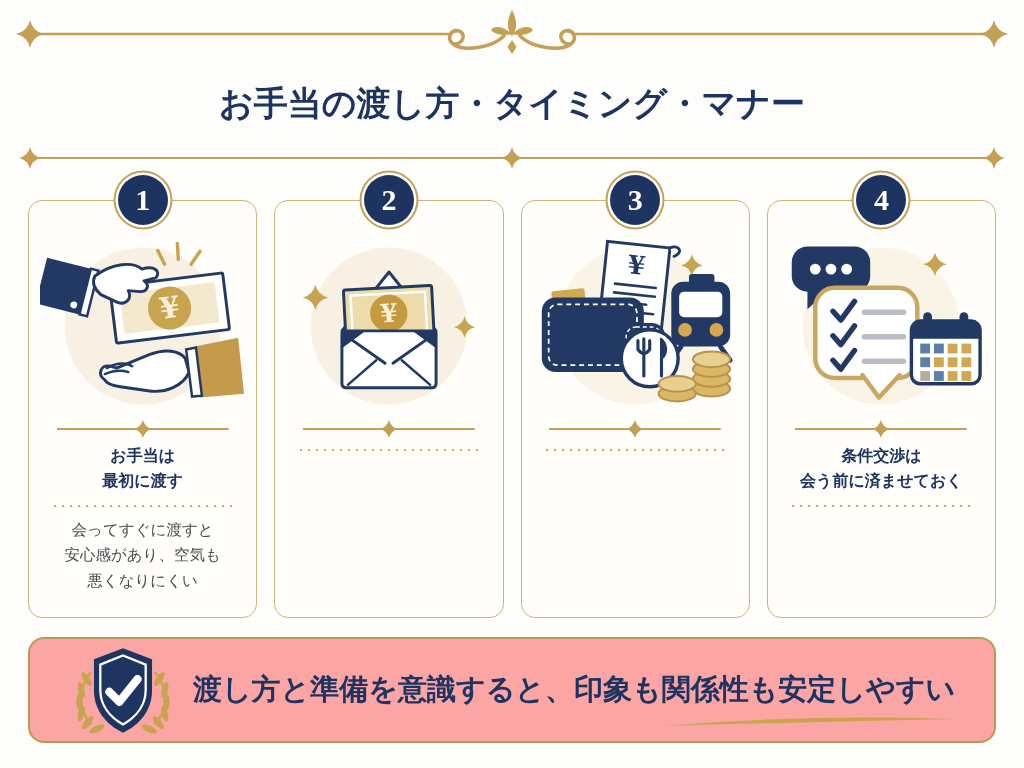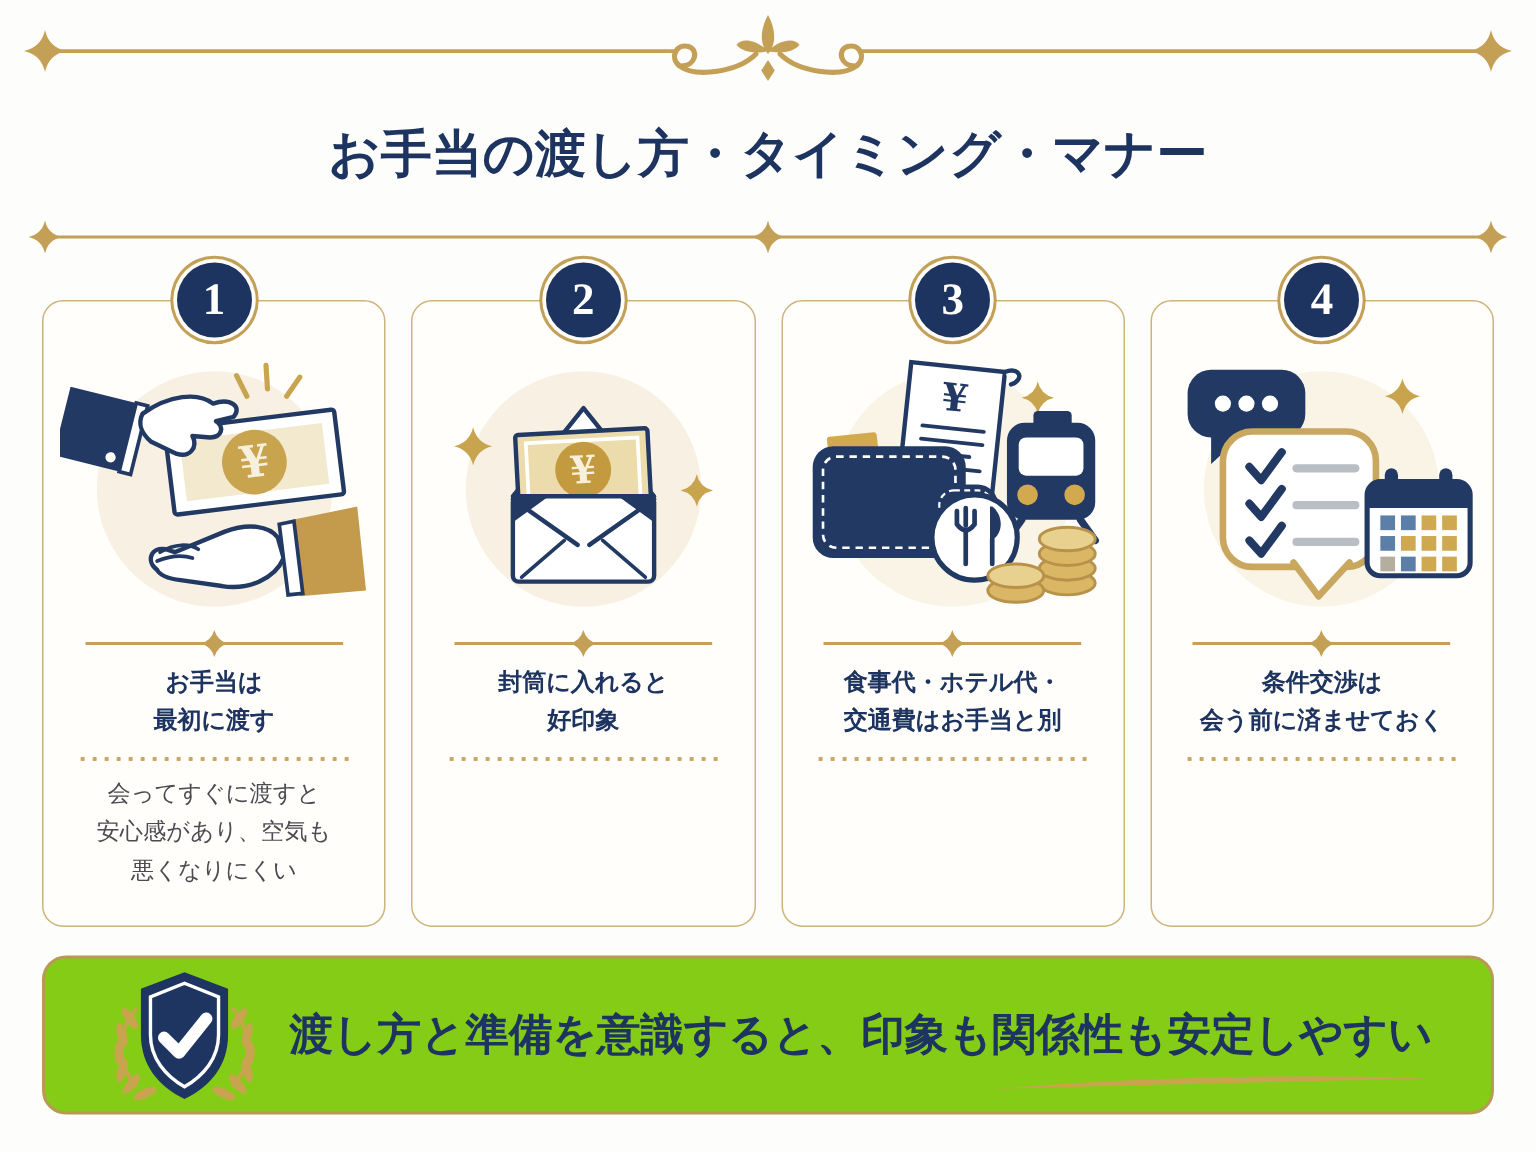--- a/index.html
+++ b/index.html
@@ -60,21 +60,21 @@
   }
   .card-body{
     margin:9px 12px 0;
     font-size:15.5px;line-height:1.65;
     color:#4b4b52;text-align:center;white-space:pre-line;
   }
 
   
   .banner{
     position:absolute;top:637px;left:28px;right:28px;height:106px;
-    background:#84cc16;
+    background:#fca5a5;
     border:2px solid #b89a55;border-radius:16px;
     display:flex;align-items:center;
     box-sizing:border-box;
   }
   .banner-icon{margin-left:34px;width:118px;height:92px;flex:none;}
   .banner-text{
     flex:1;text-align:center;
     font-family:"Liberation Serif","DejaVu Serif",serif;
     font-weight:bold;font-size:29px;color:#1d3360;
     padding-right:28px;position:relative;z-index:1;white-space:nowrap;
@@ -166,22 +166,20 @@
         <rect x="57" y="102" width="96" height="58" rx="4" fill="#ffffff" stroke="#223a63" stroke-width="3"></rect>
         <polygon points="58,103 80,103 58,119" fill="#223a63"></polygon>
         <polygon points="152,103 130,103 152,119" fill="#223a63"></polygon>
         <path d="M57,104 L101,135 M153,104 L109,135" stroke="#223a63" stroke-width="3" fill="none" stroke-linecap="round"></path>
         <path d="M63,157 L92,132 M147,157 L118,132" stroke="#223a63" stroke-width="2.5" fill="none" stroke-linecap="round"></path>
       </svg>
       <svg class="card-divider" viewBox="0 0 180 18">
         <line x1="4" y1="9" x2="176" y2="9" stroke="#c3a055" stroke-width="2"></line>
         <path d="M90,0 Q92,7 99,9 Q92,11 90,18 Q88,11 81,9 Q88,7 90,0 Z" fill="#c3a055"></path>
       </svg>
-      <h2 class="card-heading">封筒に入れると
-好印象</h2>
       <div class="dotted"></div>
     </section>
 
     <section class="card">
       <div class="badge">3</div>
       <svg class="illus" viewBox="0 0 210 190">
         <circle cx="105" cy="97" r="80" fill="#faf4e7"></circle>
         <g transform="rotate(6 105 60)">
           <rect x="72" y="14" width="64" height="92" fill="#ffffff" stroke="#223a63" stroke-width="3"></rect>
           <path d="M136,14 C146,9 150,18 141,22" fill="#ffffff" stroke="#223a63" stroke-width="3" stroke-linecap="round"></path>
@@ -227,22 +225,20 @@
           <ellipse cx="183" cy="141" rx="19" ry="8" fill="#d9b765" stroke="#b8924a" stroke-width="2"></ellipse>
           <ellipse cx="183" cy="131" rx="19" ry="8" fill="#e8d18f" stroke="#b8924a" stroke-width="2"></ellipse>
           <ellipse cx="148" cy="166" rx="19" ry="8" fill="#d9b765" stroke="#b8924a" stroke-width="2"></ellipse>
           <ellipse cx="148" cy="156" rx="19" ry="8" fill="#e8d18f" stroke="#b8924a" stroke-width="2"></ellipse>
         </g>
       </svg>
       <svg class="card-divider" viewBox="0 0 180 18">
         <line x1="4" y1="9" x2="176" y2="9" stroke="#c3a055" stroke-width="2"></line>
         <path d="M90,0 Q92,7 99,9 Q92,11 90,18 Q88,11 81,9 Q88,7 90,0 Z" fill="#c3a055"></path>
       </svg>
-      <h2 class="card-heading">食事代・ホテル代・
-交通費はお手当と別</h2>
       <div class="dotted"></div>
     </section>
 
     <section class="card">
       <div class="badge">4</div>
       <svg class="illus" viewBox="0 0 210 190">
         <circle cx="105" cy="97" r="80" fill="#faf4e7"></circle>
         <g fill="#223a63">
           <rect x="14" y="16" width="80" height="46" rx="16"></rect>
           <polygon points="30,56 30,80 54,58"></polygon>

